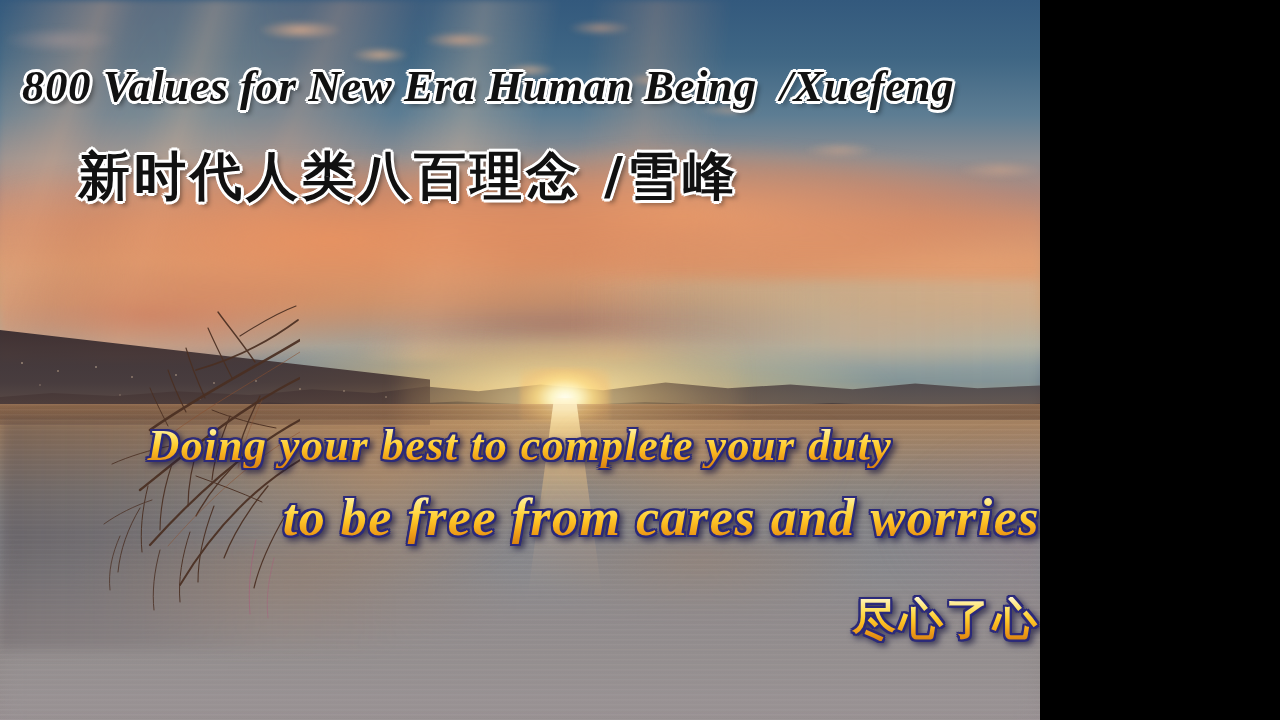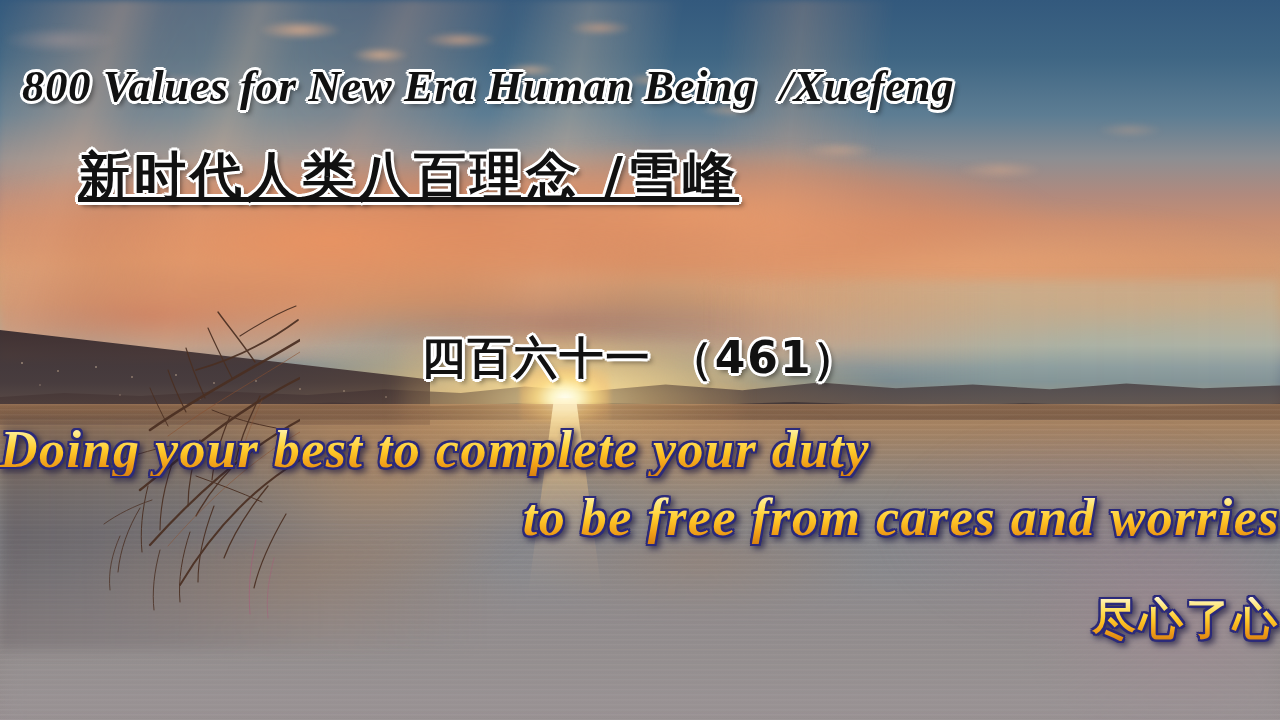--- a/index.html
+++ b/index.html
@@ -2,21 +2,21 @@
 <html><head>
 <meta charset="utf-8">
 <style>
   html, body {
     margin: 0;
     padding: 0;
     background: #000;
   }
   #slide {
     position: relative;
-    width: 1280px;
+    width: 1040px;
     height: 720px;
     overflow: hidden;
     font-family: "Liberation Serif", "DejaVu Serif", serif;
     background: #ef4444;
   }
 
   
   .bg-layer { position: absolute; left: 0; top: 0; width: 100%; height: 100%; }
 
   
@@ -247,21 +247,20 @@
     left: 22px; top: 64px;
     font-size: 45px;
     letter-spacing: 0.5px;
   }
   .title-zh {
     left: 78px; top: 150px;
     font-size: 52px;
     font-family: "DejaVu Sans", "Liberation Sans", sans-serif;
     font-style: normal;
     letter-spacing: 4px;
-    text-decoration: underline;
   }
   .number-line {
     left: 0; right: 0; top: 336px;
     text-align: center;
     font-size: 44px;
     font-family: "DejaVu Sans", "Liberation Sans", sans-serif;
     font-style: normal;
     font-weight: bold;
     letter-spacing: 2px;
   }
@@ -276,22 +275,22 @@
     background-clip: text;
     -webkit-text-fill-color: transparent;
     filter:
       drop-shadow(-2px 0 0 #2b2a7a) drop-shadow(2px 0 0 #2b2a7a)
       drop-shadow(0 -2px 0 #2b2a7a) drop-shadow(0 2px 0 #2b2a7a)
       drop-shadow(3px 3px 3px rgba(20,18,60,0.65));
   }
 
   .quote-1 {
     left: 0; right: 0; top: 424px;
-    text-align: left;
-    font-size: 52px;
+    text-align: center;
+    font-size: 44px;
     letter-spacing: 1.5px;
   }
   .quote-2 {
     left: 0; right: 0; top: 492px;
     text-align: right;
     font-size: 52px;
     letter-spacing: 1.5px;
   }
   .quote-zh {
     left: 0; right: 0; top: 597px;
@@ -365,21 +364,20 @@
         <path d="M256 240 C250 266 248 290 250 314" stroke-width="1"></path>
         <path d="M274 258 C268 282 266 300 268 318" stroke-width="0.8"></path>
       </g>
     </svg>
   </div>
 
   <div class="txt title-en">800 Values for New Era Human Being  /Xuefeng</div>
 
   <div class="txt title-zh">新时代人类八百理念 /雪峰</div>
 
-  <div class="txt number-line">四百六十一 （461）</div>
 
   <div class="txt gold quote-1">Doing your best to complete your duty</div>
 
   <div class="txt gold quote-2">to be free from cares and worries</div>
 
   <div class="txt gold quote-zh">尽心了心</div>
 
 </div>
 
 </body></html>

